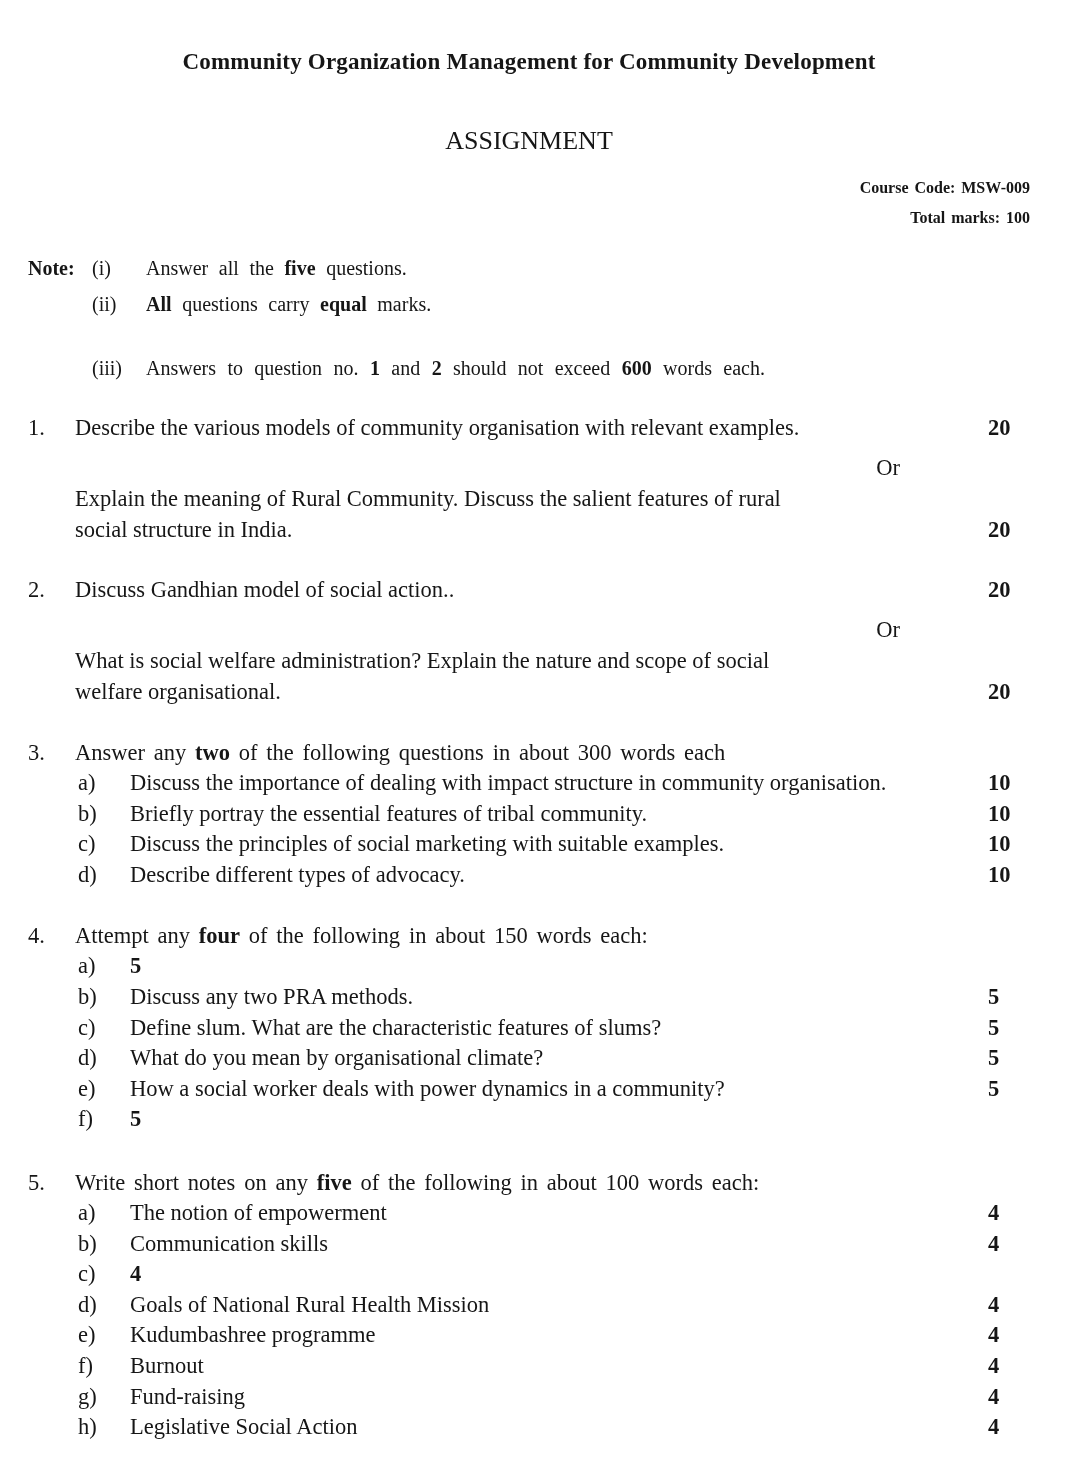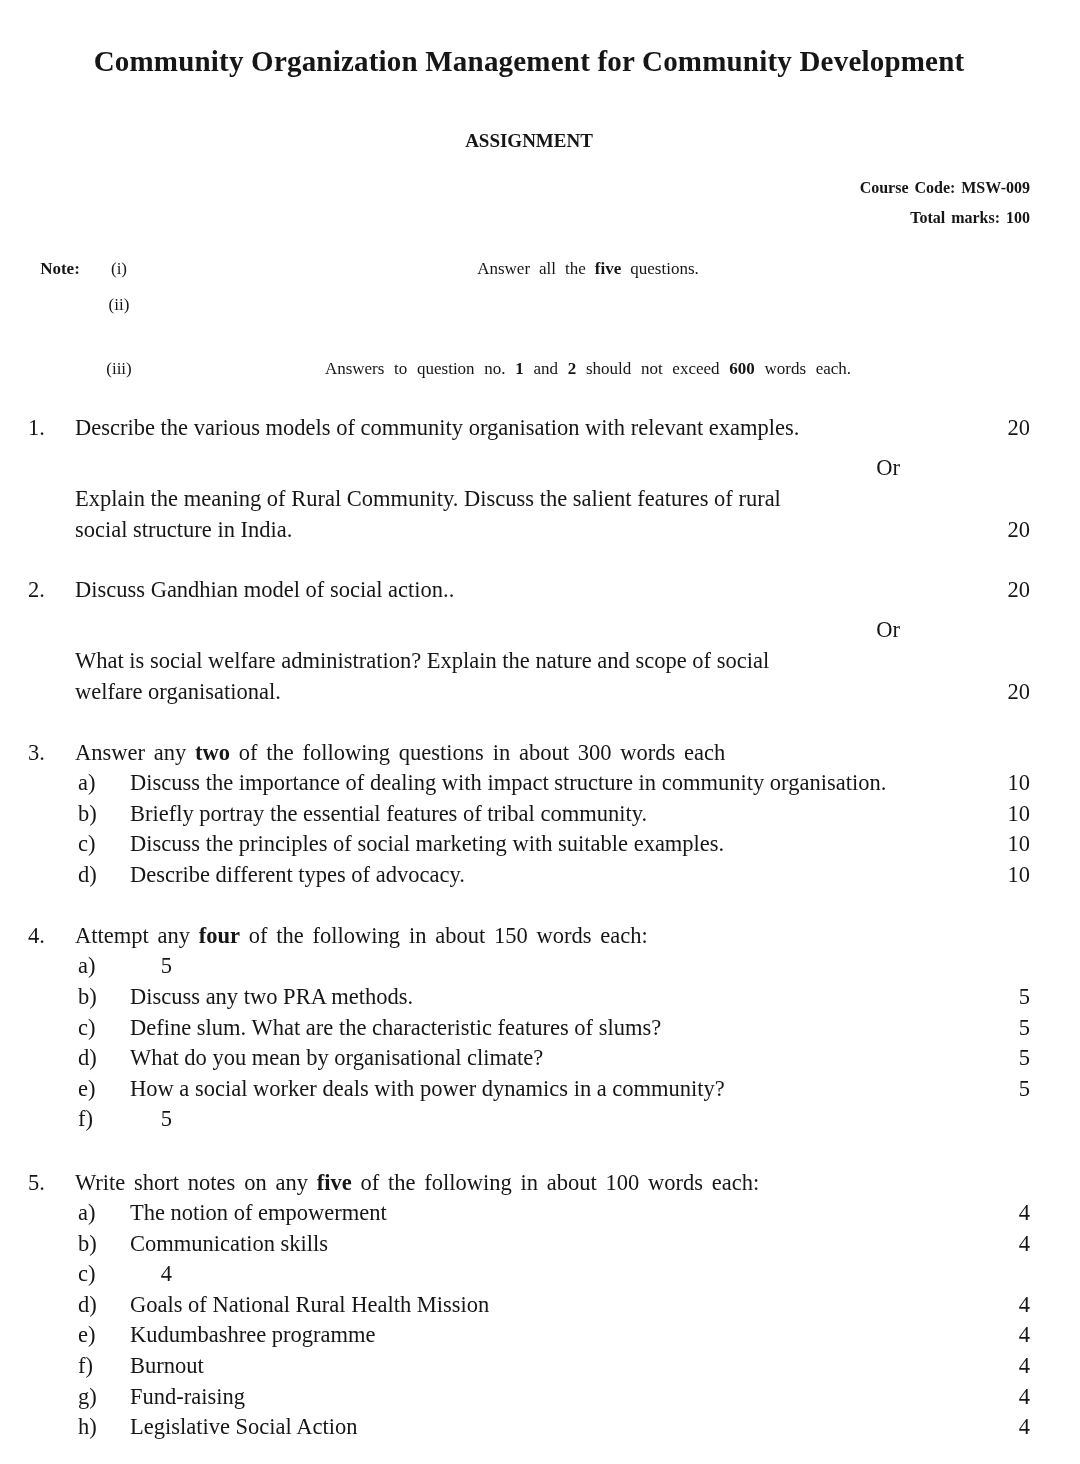--- a/index.html
+++ b/index.html
@@ -10,58 +10,58 @@
     box-sizing:border-box;
     background:#ffffff;
     color:#161616;
     font-family:"Liberation Serif", serif;
     padding:46px 50px 0 28px;
     overflow:hidden;
   }
   .title {
     text-align:center;
     font-weight:bold;
-    font-size:29px;
+    font-size:23px;
     line-height:31px;
     letter-spacing:0.2px;
   }
   .subtitle {
     text-align:center;
-    font-weight:bold;
-    font-size:19px;
+    font-weight:normal;
+    font-size:26px;
     line-height:30px;
     margin-top:49px;
   }
   .meta {
     text-align:right;
     font-weight:bold;
     font-size:16px;
     line-height:30px;
     word-spacing:0.12em;
     margin-top:17px;
   }
-  .note-block { margin-top:20px; font-size:17px;text-align:center; }
+  .note-block { margin-top:20px; font-size:20px; }
   .note-row { display:flex; line-height:31px; word-spacing:0.28em; }
   .note-row.gap { margin-top:5px; }
   .note-row.iii { margin-top:33px; word-spacing:0.32em; }
   .note-label { flex:none; width:64px; font-weight:bold; }
   .note-num { flex:none; width:54px; }
   .note-text { flex:1; }
 
   .q-section { font-size:22.5px; }
   .q-section.s1 { margin-top:28px; }
   .q-section.s2 { margin-top:29px; }
   .q-section.s3 { margin-top:30px; }
   .q-section.s4 { margin-top:30px; }
   .q-section.s5 { margin-top:32px; }
   .q-row { display:flex; line-height:31px; }
   .q-num { flex:none; width:47px; }
   .q-text { flex:1; }
   .q-stem { word-spacing:0.14em; }
-  .q-marks { flex:none; width:42px; text-align:right; align-self:flex-end; }
+  .q-marks { flex:none; width:42px; text-align:left; align-self:flex-end;font-weight:bold; }
   .or-line { text-align:right; line-height:31px; padding-right:130px;margin-top:9px; }
   .sub-row { display:flex; line-height:30.6px; }
   .sub-indent { flex:none; width:50px; }
   .sub-letter { flex:none; width:52px; }
   .sub-text { flex:1; }
   b { font-weight:bold; }
 </style>
 </head>
 <body>
 
@@ -77,20 +77,21 @@
 
   <div class="note-block">
     <div class="note-row">
       <span class="note-label">Note:</span>
       <span class="note-num">(i)</span>
       <span class="note-text"><span>Answer all the</span> <b>five</b> <span>questions.</span></span>
     </div>
     <div class="note-row gap">
       <span class="note-label"></span>
       <span class="note-num">(ii)</span>
+      <span class="note-text"><b>All</b> <span>questions carry</span> <b>equal</b> <span>marks.</span></span>
     </div>
     <div class="note-row iii">
       <span class="note-label"></span>
       <span class="note-num">(iii)</span>
       <span class="note-text"><span>Answers to question no.</span> <b>1</b> <span>and</span> <b>2</b> <span>should not exceed</span> <b>600</b> <span>words each.</span></span>
     </div>
   </div>
 
   <div class="q-section s1">
     <div class="q-row">

